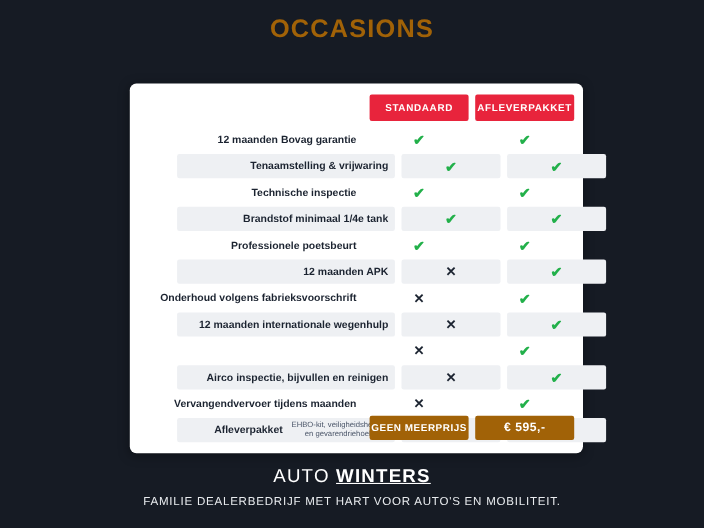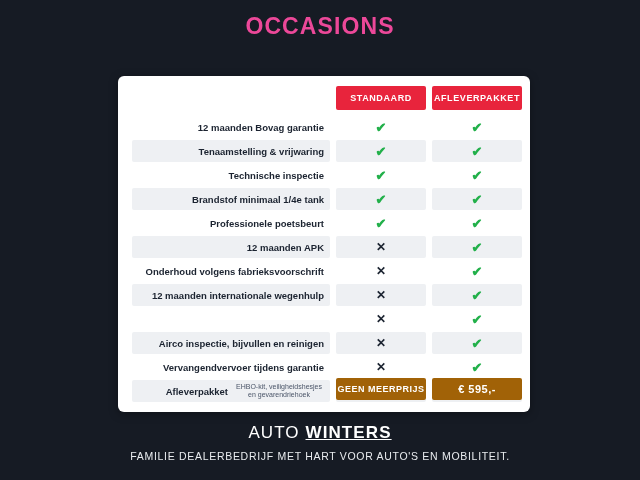--- a/index.html
+++ b/index.html
@@ -24,21 +24,21 @@
     font-size: 27px;
     font-weight: bold;
     letter-spacing: 1.2px;
     color: #ffffff;
     line-height: 1.15;
   }
   .title-sub {
     font-size: 23px;
     font-weight: bold;
     letter-spacing: 1.1px;
-    color: #ec4899;
+    color: #a16207;
     line-height: 1.15;
     margin-top: 1px;
   }
   
   .card {
     position: absolute;
     left: 118px;
     top: 76px;
     width: 412px;
     height: 336px;
@@ -107,21 +107,21 @@
     top: 0; height: 22px;
     display: flex;
     align-items: center;
     justify-content: center;
     border-radius: 2px;
     font-size: 12px;
     font-weight: bold;
   }
   .mark-cell.std { left: 204px; width: 90px; }
   .mark-cell.afl { left: 300px; width: 90px; }
-  .zebra { background: #eef0f3; }
+  .zebra { background: #eef0f3; margin-left: 29px; }
   .check { color: #22b04a; font-size: 13px; }
   .cross { color: #1b2330; font-size: 12px; }
 
   
   .card-foot {
     position: absolute;
     left: 0; right: 0; bottom: 2px;
     height: 22px;
   }
   .foot-btn {
@@ -281,21 +281,21 @@
             </div>
             <div class="mark-cell std zebra">
               <span class="cross">✕</span>
             </div>
             <div class="mark-cell afl zebra">
               <span class="check">✔</span>
             </div>
           </div>
           <div class="row">
             <div class="label-cell">
-              <span>Vervangendvervoer tijdens garantie</span>
+              <span>Vervangendvervoer tijdens maanden</span>
             </div>
             <div class="mark-cell std">
               <span class="cross">✕</span>
             </div>
             <div class="mark-cell afl">
               <span class="check">✔</span>
             </div>
           </div>
           <div class="row">
             <div class="label-cell zebra">

